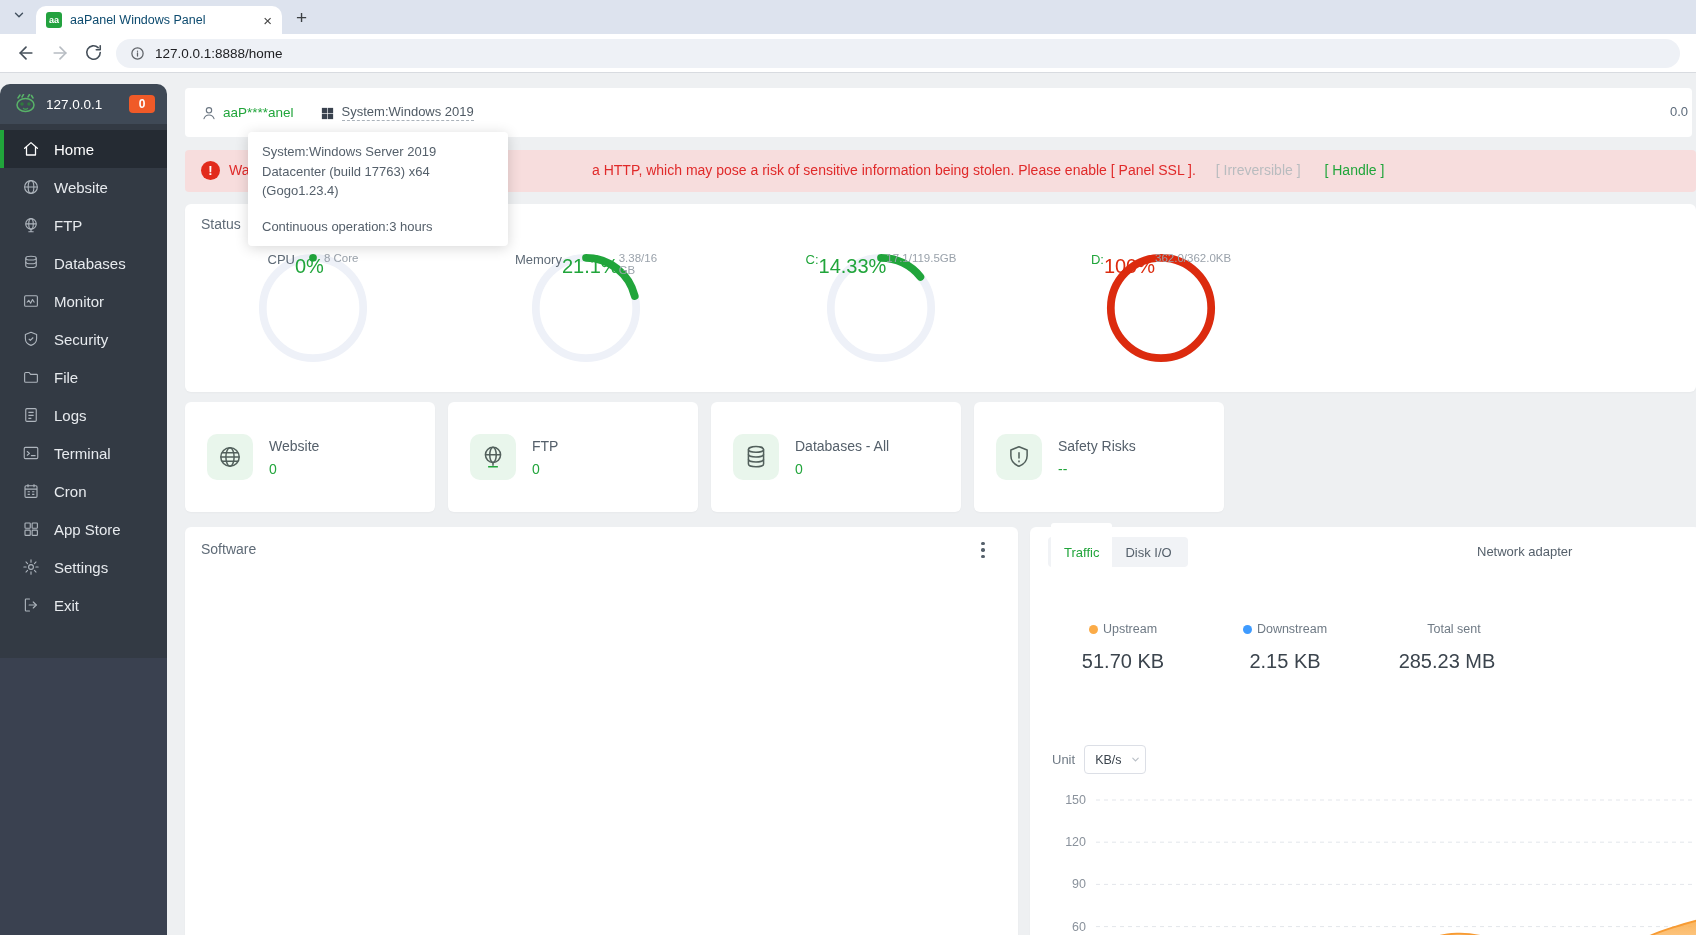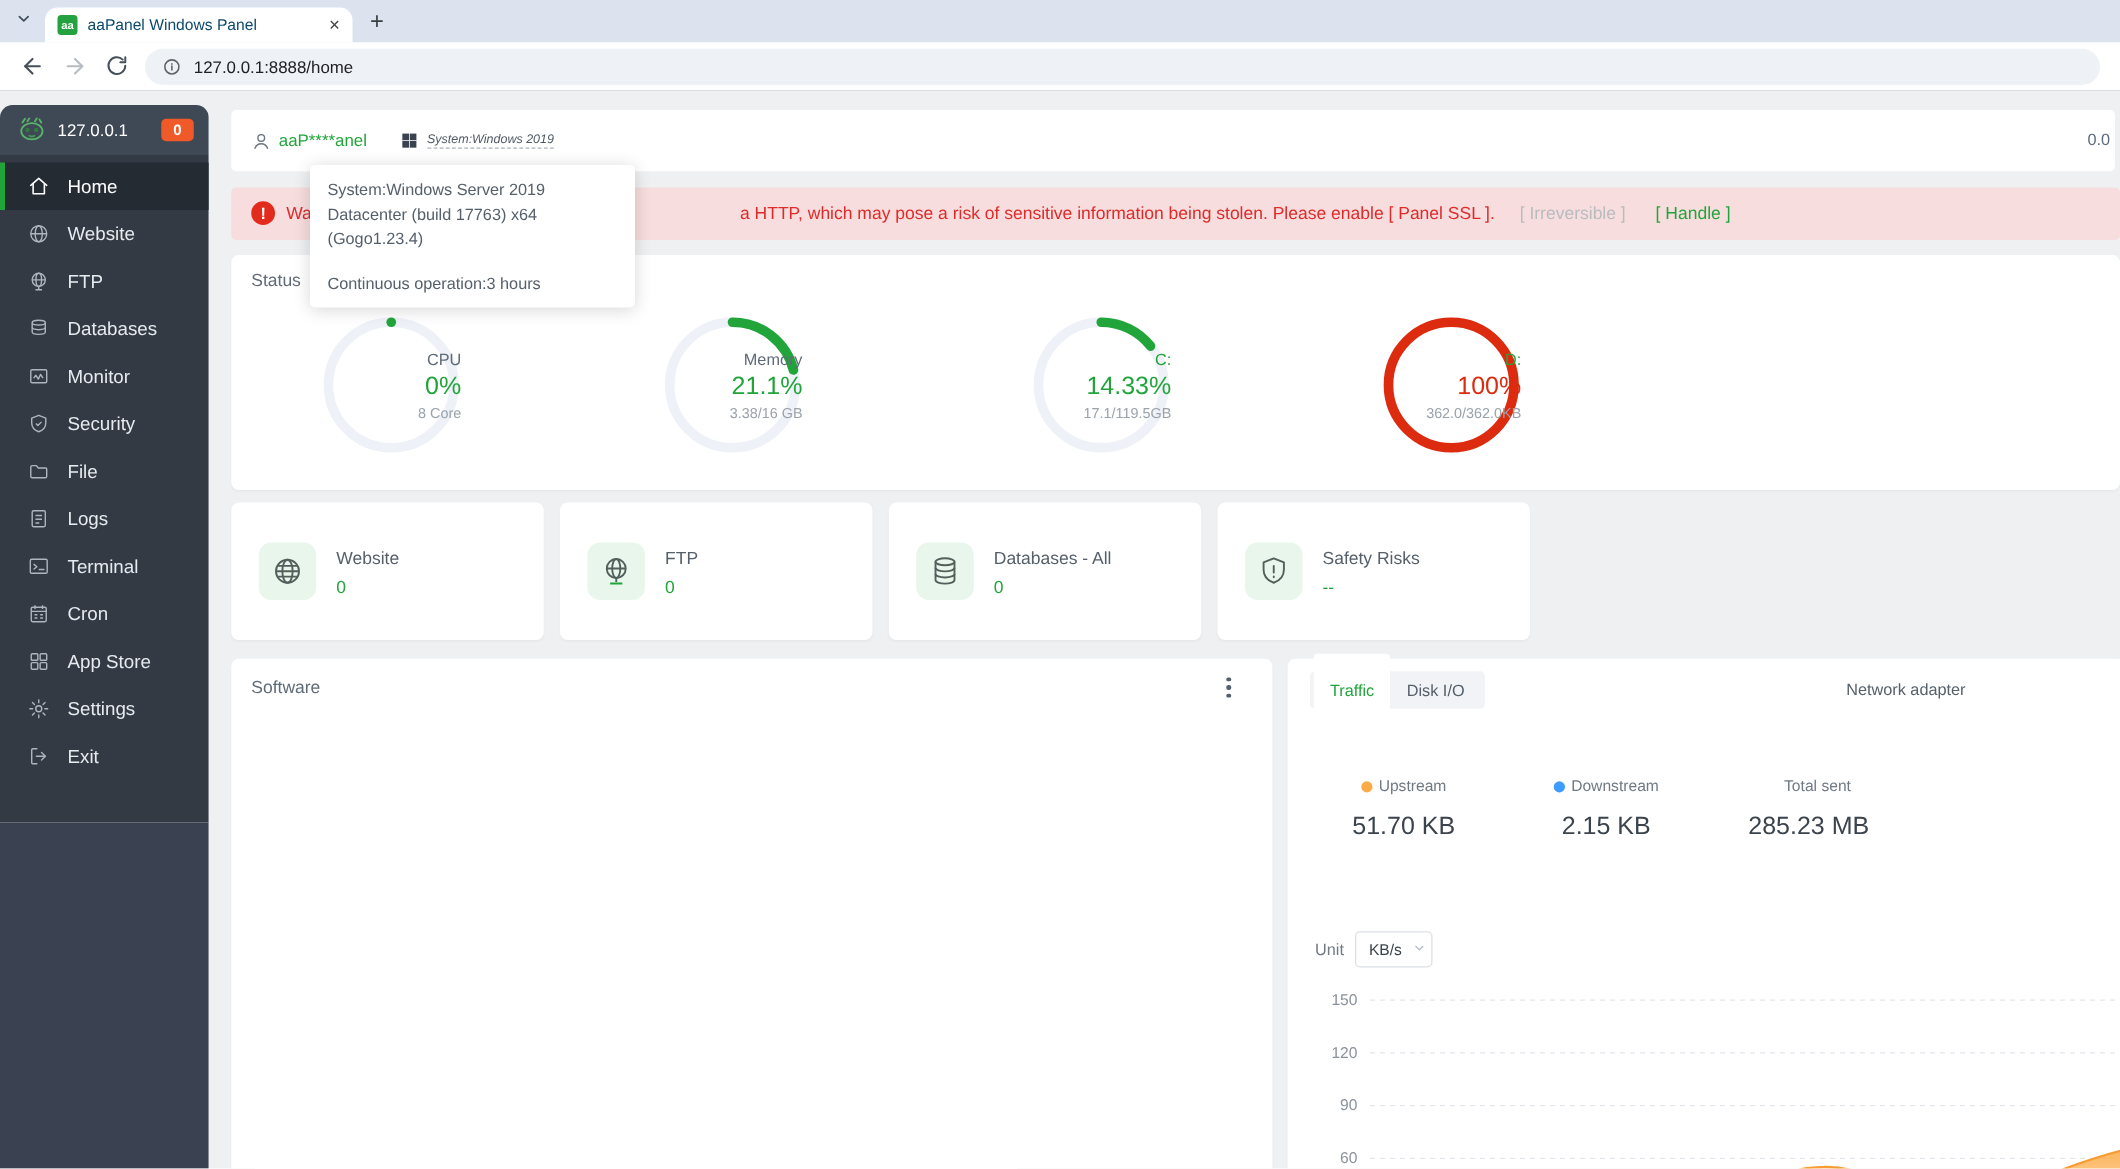--- a/index.html
+++ b/index.html
@@ -34,42 +34,42 @@
   .menu-item.active{background:#252b33;color:#fff;}
   .menu-item.active .mi{color:#fff;}
   .menu-item.active::before{content:"";position:absolute;left:0;top:0;bottom:0;width:4px;background:#21a53b;}
   .side-rest{flex:1;background:#3a4150;}
 
   
   .topbar{position:absolute;left:185px;top:15px;width:1507px;height:49px;background:#fff;border-radius:4px;}
   .topbar-inner{display:flex;align-items:center;height:100%;padding-left:16px;}
   .tb-user{display:flex;align-items:center;color:#21a53b;font-size:13.5px;}
   .tb-user .uic{color:#6b7682;margin-right:6px;display:flex;}
-  .tb-sys{display:flex;align-items:center;margin-left:26px;font-size:10px;color:#4f5a64;font-style:italic;}
+  .tb-sys{display:flex;align-items:flex-end;margin-left:26px;font-size:13px;color:#4f5a64;}
   .tb-sys .wic{margin-right:7px;display:flex;}
   .tb-sys-label{border-bottom:1px dashed #aab2ba;padding-bottom:1px;}
   .tb-speed{position:absolute;right:4px;top:16px;font-size:13px;color:#5d6b7b;}
 
   
   .banner{position:absolute;left:185px;top:77px;width:1511px;height:42px;background:#f7dddd;border-radius:4px;}
   .bn-icon{position:absolute;left:16px;top:11px;width:19px;height:19px;border-radius:50%;background:#e22b1c;color:#fff;font-size:13px;font-weight:bold;text-align:center;line-height:19px;}
   .bn-prefix{position:absolute;left:44px;top:12px;font-size:14px;color:#e02a2a;}
   .bn-main{position:absolute;left:407px;top:12px;font-size:14px;white-space:nowrap;}
   .bn-msg{color:#e02a2a;}
   .bn-irr{color:#b9bcbf;margin-left:16px;}
   .bn-handle{color:#21a53b;margin-left:20px;cursor:pointer;}
 
   
   .status-panel{position:absolute;left:185px;top:131px;width:1511px;height:188px;background:#fff;border-radius:6px;box-shadow:0 1px 2px rgba(0,0,0,.03);}
   .status-title{position:absolute;left:16px;top:12px;font-size:14px;color:#5f6b77;}
   .gauge{position:absolute;top:48px;width:112px;height:112px;}
   .gauge svg{position:absolute;left:0;top:0;}
   .gauge-track{fill:none;stroke:#eef1f8;stroke-width:8;}
   .gauge-arc{fill:none;stroke-width:8;stroke-linecap:round;}
-  .gauge-text{position:absolute;left:0;top:0;width:100%;height:100%;display:flex;flex-direction:column;align-items:flex-end;justify-content:center;}
+  .gauge-text{position:absolute;left:0;top:0;width:100%;height:100%;display:flex;flex-direction:row;align-items:flex-start;justify-content:center;}
   .gauge-label{font-size:13px;}
   .gauge-value{font-size:20px;margin:3px 0 4px 0;}
   .gauge-sub{font-size:11.5px;color:#9aa2ab;}
 
   
   .card{position:absolute;top:329px;width:250px;height:110px;background:#fff;border-radius:6px;box-shadow:0 1px 2px rgba(0,0,0,.03);display:flex;align-items:center;padding-left:22px;box-sizing:border-box;cursor:pointer;}
   .card-icon{width:46px;height:46px;border-radius:10px;background:#e9f6ec;display:flex;align-items:center;justify-content:center;color:#52605c;margin-right:16px;flex:none;}
   .card-title{font-size:14px;color:#55606b;}
   .card-value{font-size:14px;color:#21a53b;margin-top:7px;}
 

